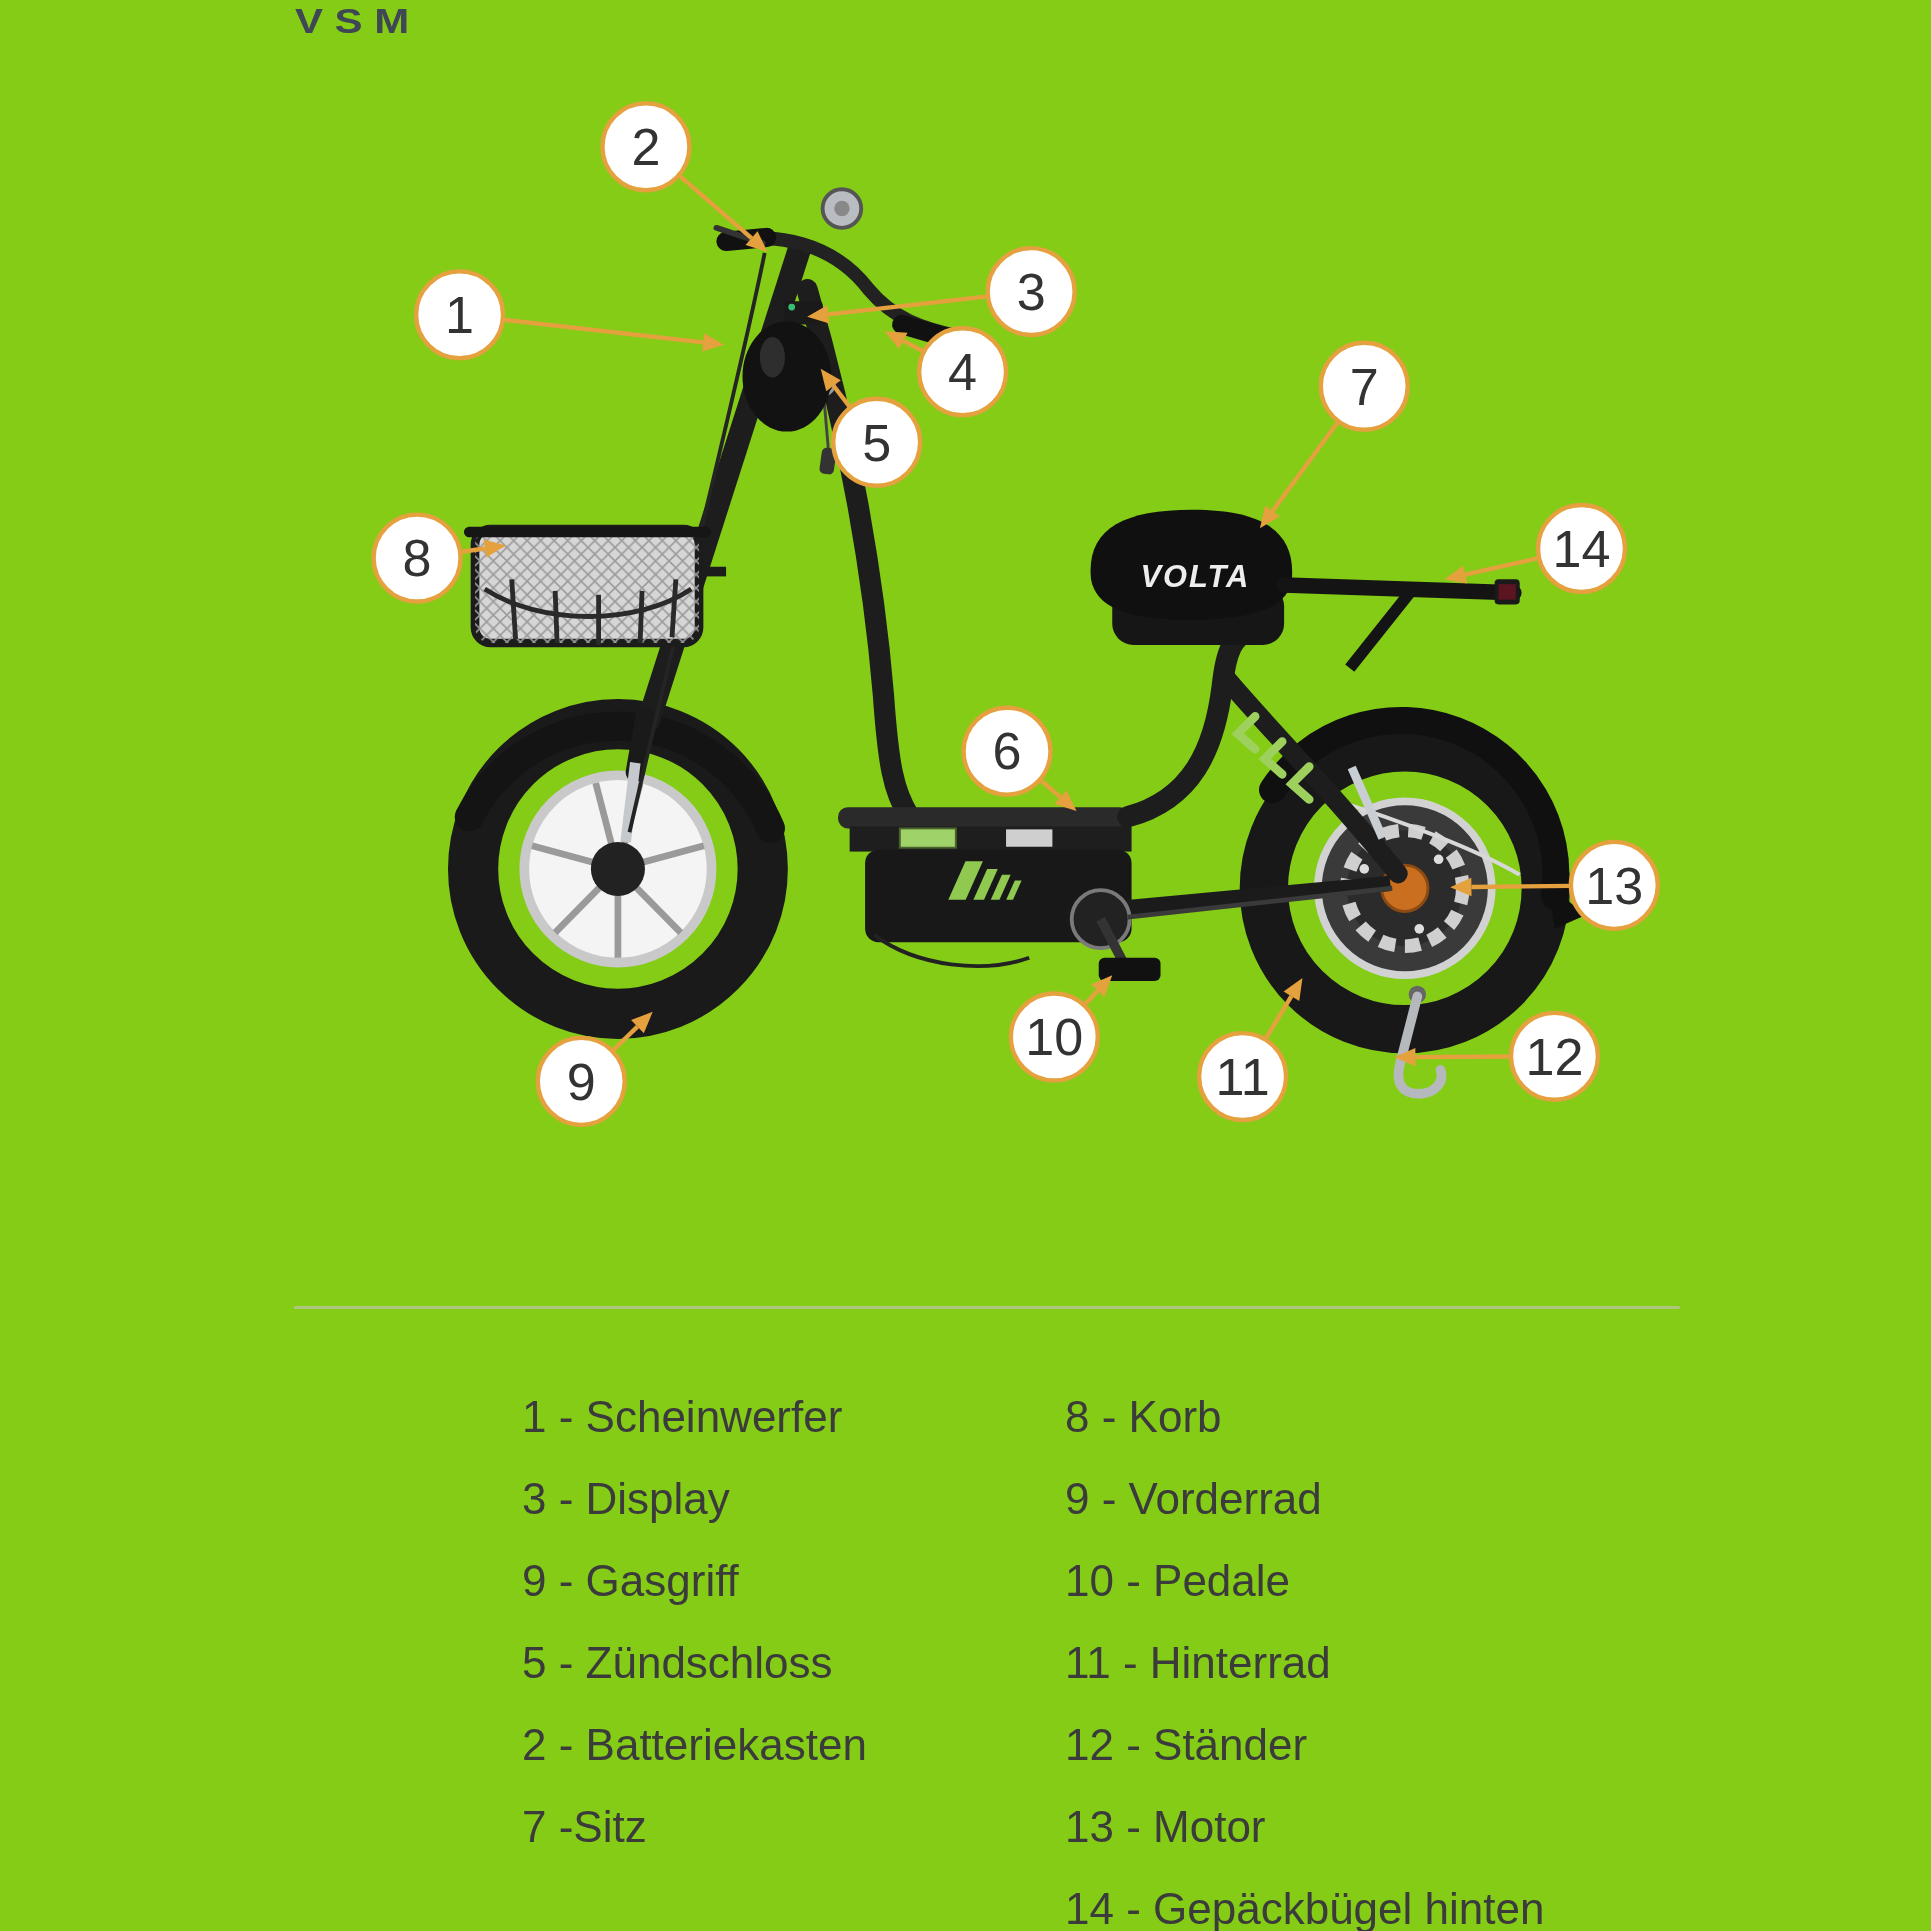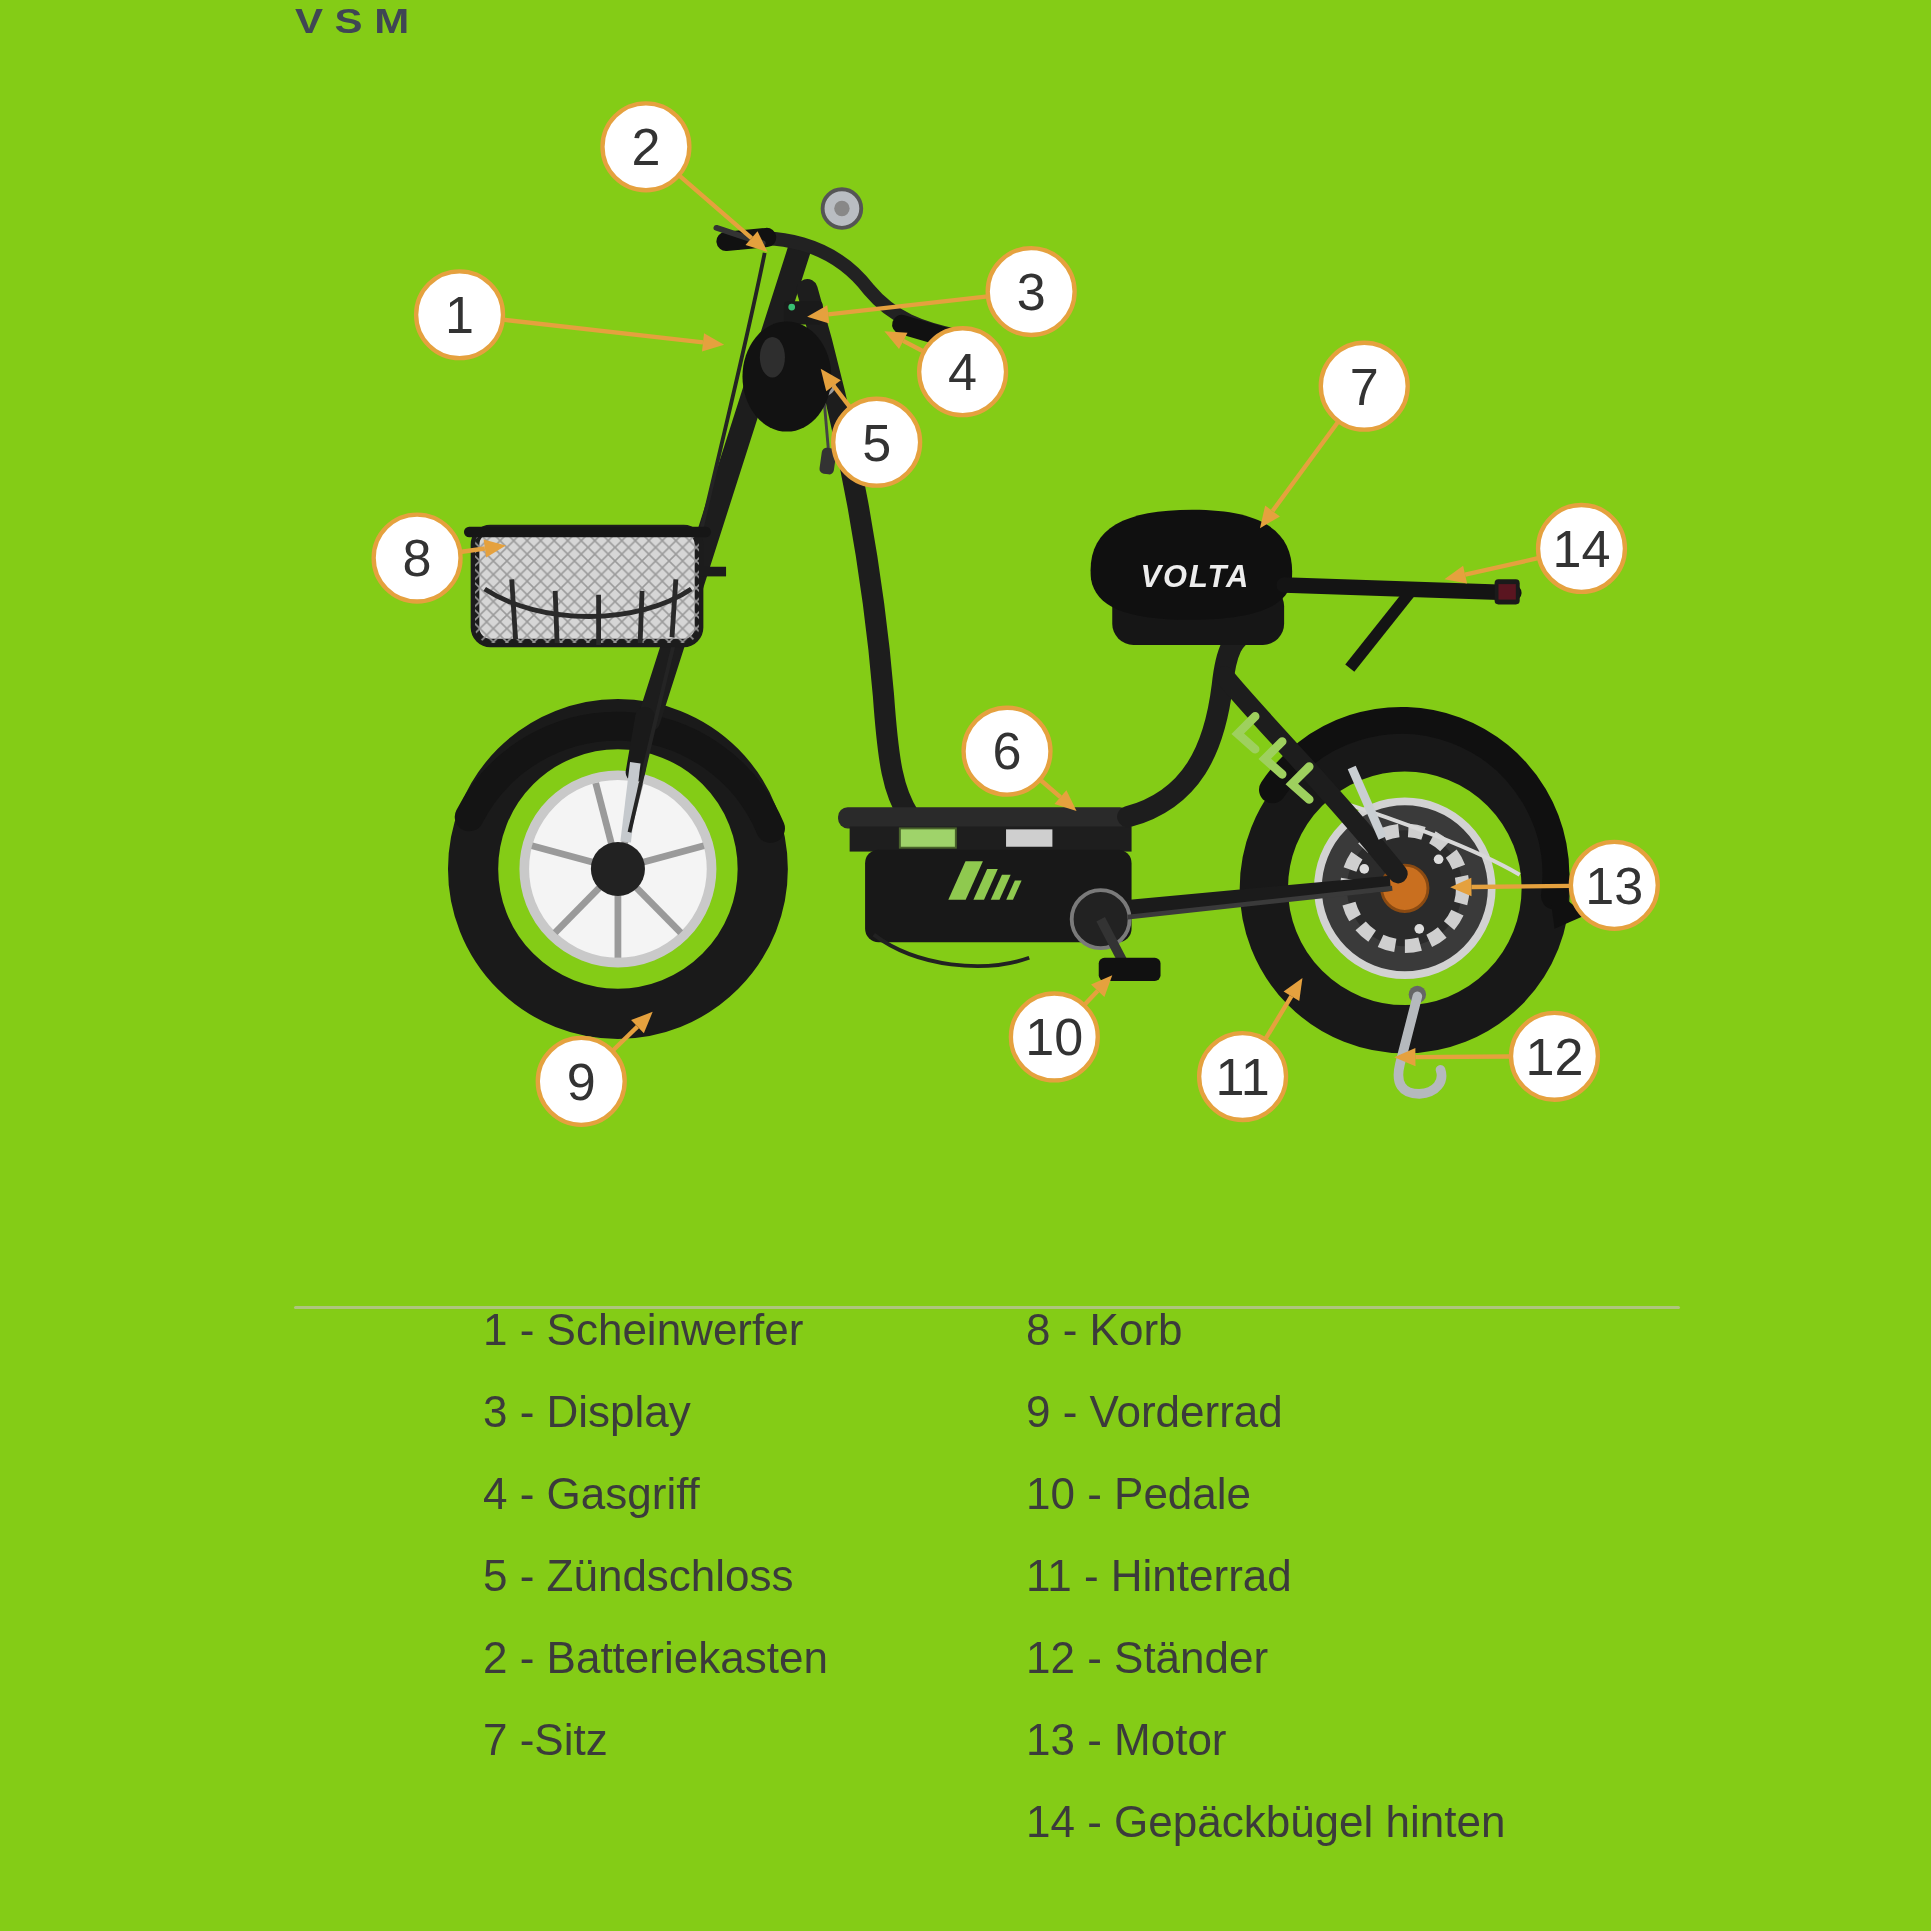--- a/index.html
+++ b/index.html
@@ -16,21 +16,21 @@
   .brand{
     position:absolute;left:295px;top:1.9px;
     font-size:42px;font-weight:700;letter-spacing:11.6px;color:var(--brand);
     transform:scaleY(.82);transform-origin:top left;
   }
   #diagram-svg{position:absolute;left:0;top:0;width:1931px;height:1931px;}
   .divider{
     position:absolute;left:294px;top:1306px;width:1386px;height:2.9px;
     background:var(--divider);border-radius:1.9px;
   }
-  .legend-col{position:absolute;top:1289px;}
+  .legend-col{position:absolute;top:1376px;margin-left:39px;}
   .legend-col.left{left:483px;}
   .legend-col.right{left:1026px;}
   .legend-row{
     height:82px;display:flex;align-items:center;
     font-size:44px;color:var(--text);white-space:nowrap;
   }
   .callout-num{
     font-family:"Liberation Sans", sans-serif;
   }
 </style>
@@ -258,21 +258,21 @@
           <text x="1638" y="587" text-anchor="middle" font-size="54" fill="#333333" class="callout-num">14</text>
         </g>
       </g>
   </svg>
 
   <div class="divider"></div>
 
   <div class="legend-col left">
     <div class="legend-row">1 - Scheinwerfer</div>
     <div class="legend-row">3 - Display</div>
-    <div class="legend-row">4 - Gasgriff</div>
+    <div class="legend-row">9 - Gasgriff</div>
     <div class="legend-row">5 - Zündschloss</div>
     <div class="legend-row">2 - Batteriekasten</div>
     <div class="legend-row">7 -Sitz</div>
   </div>
   <div class="legend-col right">
     <div class="legend-row">8 - Korb</div>
     <div class="legend-row">9 - Vorderrad</div>
     <div class="legend-row">10 - Pedale</div>
     <div class="legend-row">11 - Hinterrad</div>
     <div class="legend-row">12 - Ständer</div>

